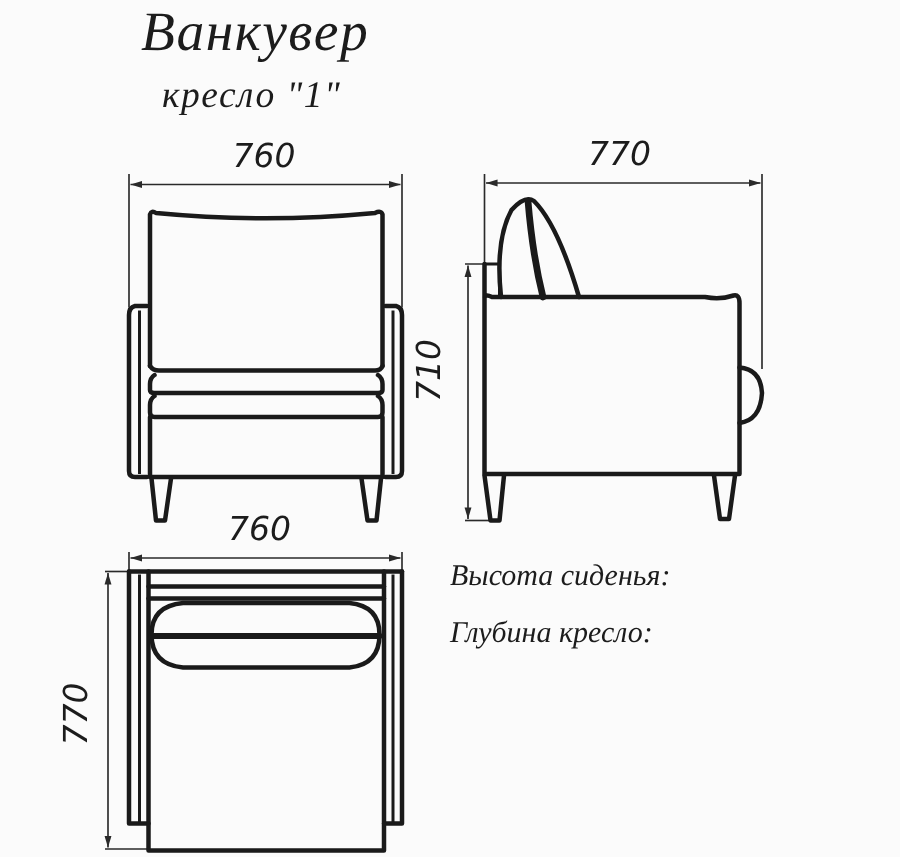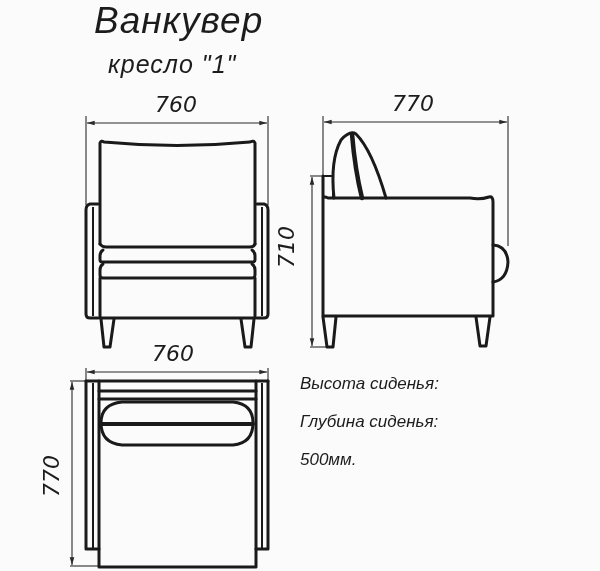--- a/index.html
+++ b/index.html
@@ -1,21 +1,21 @@
 <!DOCTYPE html>
 <html><head>
 <meta charset="utf-8">
 <style>
   html, body { margin: 0; padding: 0; }
   body { width: 600px; height: 571px; background: #fbfbfb; position: relative; overflow: hidden; }
-  .txt { position: absolute; font-family: Liberation Sans, sans-serif; font-style: italic; color: #1c1c1c; white-space: nowrap; }
+  .txt { position: absolute; font-family: Liberation Serif, serif; font-style: italic; color: #1c1c1c; white-space: nowrap; }
   #title { left: 94px; top: 0px; font-size: 37px; letter-spacing: 1px; }
   #subtitle { left: 108px; top: 50px; font-size: 25px; letter-spacing: 1px; }
   .dim { position: absolute; font-family: "DejaVu Sans", sans-serif; font-style: italic; font-size: 22px; color: #1c1c1c; }
-  #spec { left: 300px; top: 365px; font-size: 17px; line-height: 38px; }
+  #spec { left: 300px; top: 365px; font-size: 20px; line-height: 38px; }
   #spec div { white-space: nowrap; }
   svg { position: absolute; left: 0; top: 0; }
   .thick { stroke: #1a1a1a; stroke-width: 3; fill: none; stroke-linejoin: round; stroke-linecap: round; }
   .med { stroke: #1a1a1a; stroke-width: 2; fill: none; }
   .thin { stroke: #2a2a2a; stroke-width: 1.1; fill: none; }
   .arrow { fill: #2a2a2a; }
 </style>
 </head>
 <body>
 
@@ -123,15 +123,14 @@
 </svg>
 
 <div class="dim" style="left:155px; top:92px;">760</div>
 <div class="dim" style="left:392px; top:91px;">770</div>
 <div class="dim" style="left:274px; top:268px; transform: rotate(-90deg); transform-origin: left top;">710</div>
 <div class="dim" style="left:152px; top:341px;">760</div>
 <div class="dim" style="left:39px; top:497px; transform: rotate(-90deg); transform-origin: left top;">770</div>
 
 <div id="spec" class="txt">
   <div>Высота сиденья:</div>
-  <div>Глубина сиденья:</div>
-  <div>500мм.</div>
+  <div>Глубина кресло:</div>
 </div>
 
 </body></html>

